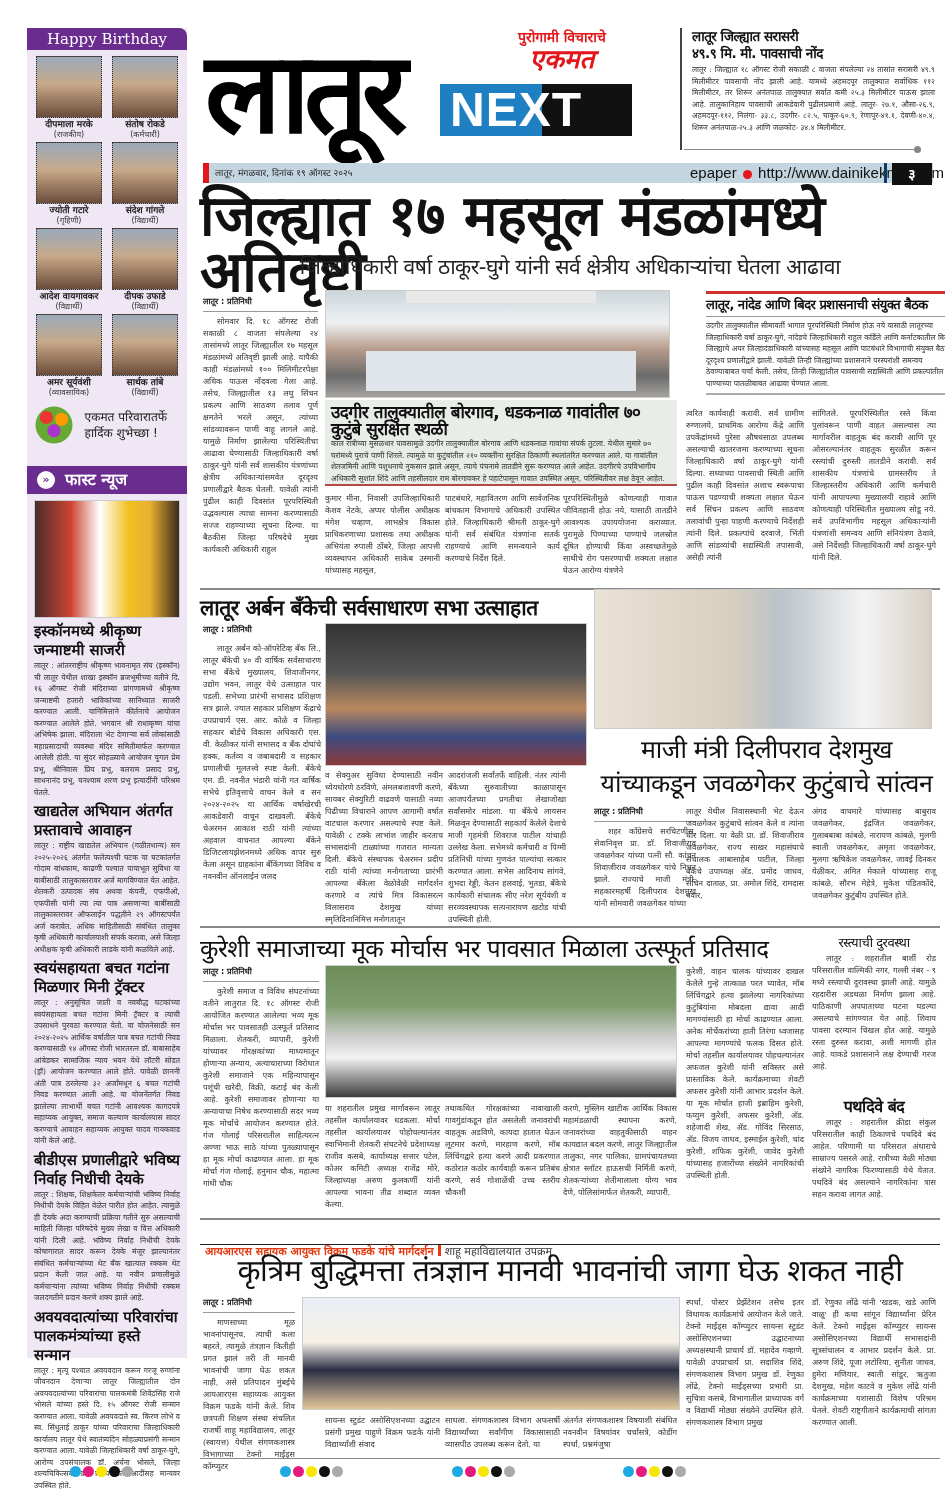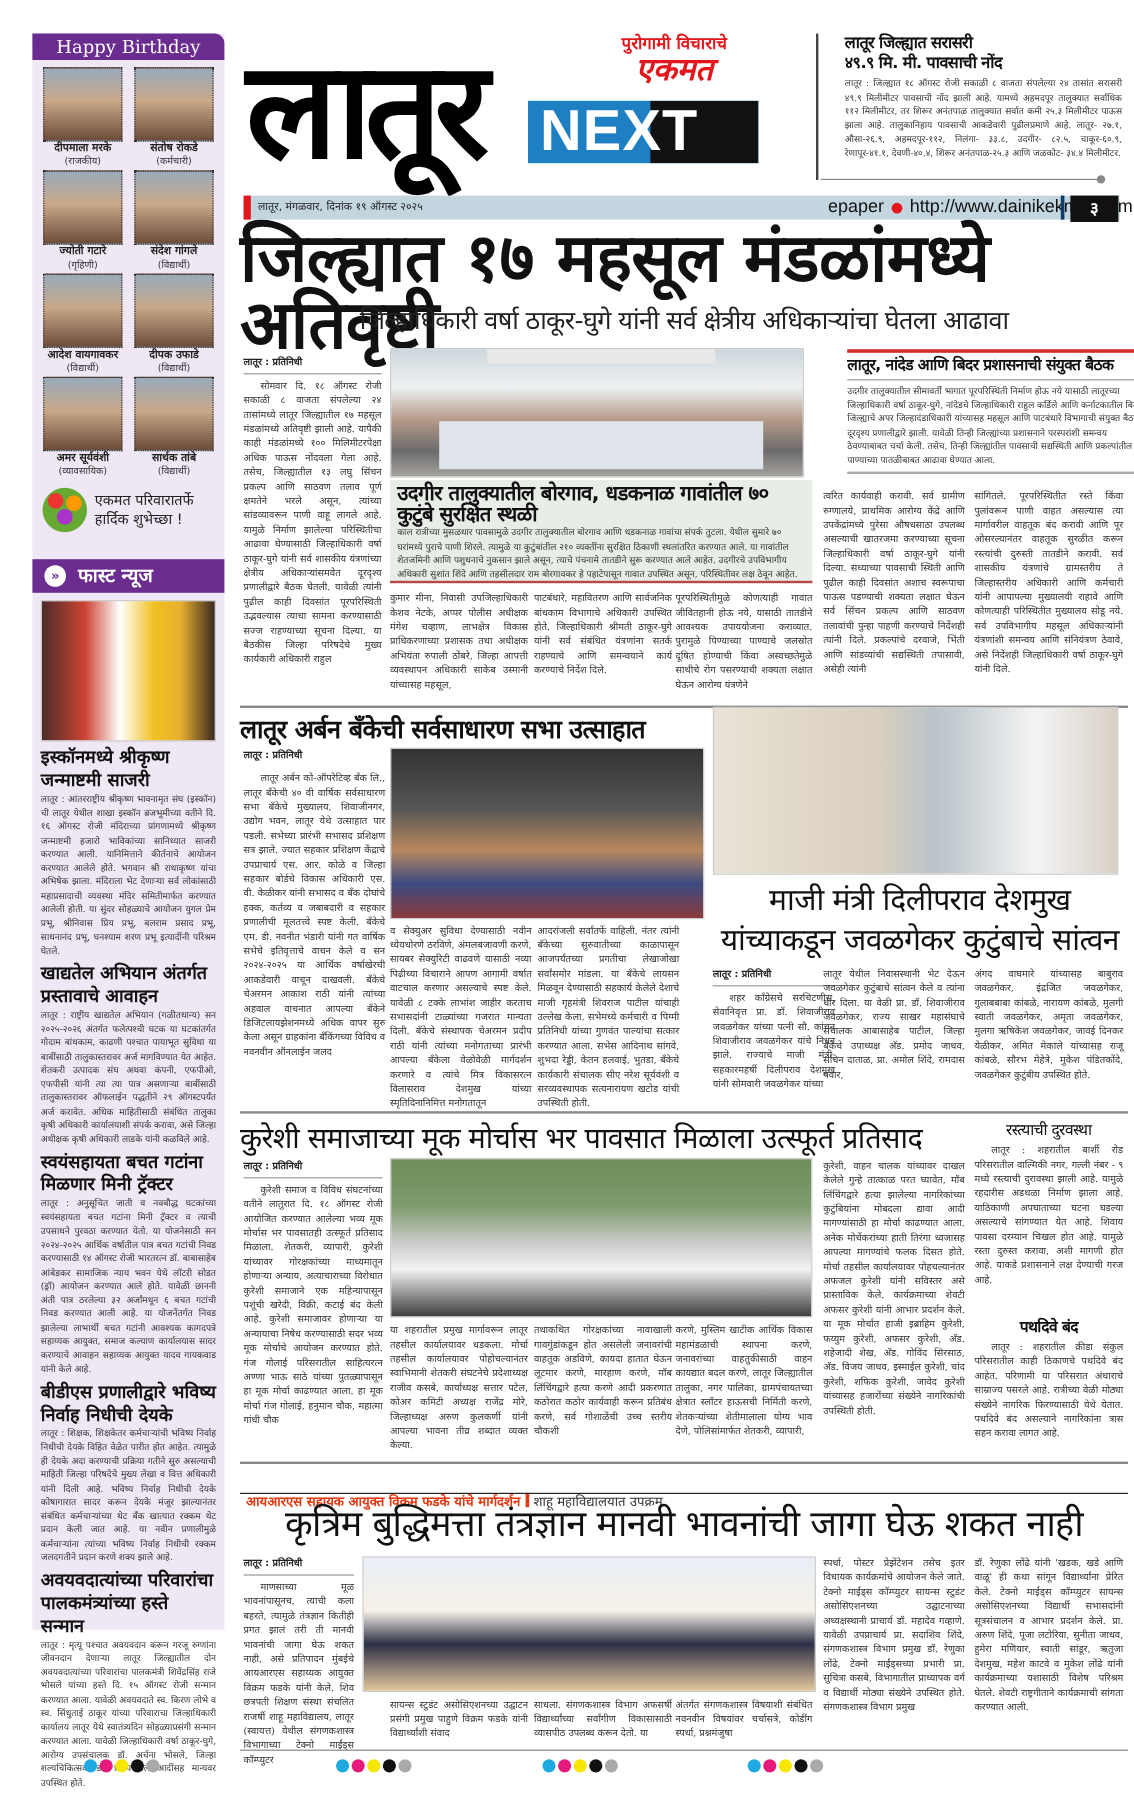--- a/index.html
+++ b/index.html
@@ -13,21 +13,21 @@
   .hl { font-family: "DejaVu Sans", sans-serif; font-weight: bold; color: #111; letter-spacing: -0.5px; }
 
   
   #sidebar { left: 27px; top: 28px; width: 160px; height: 1330px; background: #efe7f3; }
   .sb-bar { background: #6a2d8f; color: #fff; font-family: "DejaVu Serif", serif; font-size: 15px; text-align: center; height: 22px; line-height: 22px; border-top-right-radius: 8px; }
   .bday-grid { display: grid; grid-template-columns: 1fr 1fr; gap: 2px 8px; padding: 6px 8px 0 8px; }
   .bday-cell { text-align: center; }
   .bday-photo { width: 66px; height: 62px; margin: 0 auto; border: 1px dotted #333; background: linear-gradient(180deg, #9ab 0%, #c8a98a 45%, #6b4c3a 100%); }
   .bday-name { font-size: 9px; line-height: 12px; color: #222; font-weight: bold; }
   .bday-role { font-size: 8px; line-height: 10px; color: #333; }
-  .wish { display: flex; align-items: center; padding: 8px 8px 0 8px; gap: 6px; }
+  .wish { display: flex; align-items: center; padding: 8px 20px 0 8px; gap: 6px; justify-content: space-between; }
   .flower { width: 38px; height: 38px; border-radius: 50%; background: radial-gradient(circle at 30% 30%, #e33 0 6px, transparent 7px), radial-gradient(circle at 70% 35%, #f90 0 6px, transparent 7px), radial-gradient(circle at 50% 65%, #a3c 0 6px, transparent 7px), radial-gradient(circle, #6a3 0 18px, transparent 19px); }
   .wish-text { font-size: 12px; line-height: 16px; color: #222; }
   .fast { margin-top: 22px; }
   .fast-bar { background: #6a2d8f; color: #fff; font-size: 16px; font-weight: bold; height: 28px; line-height: 28px; display: flex; align-items: center; gap: 10px; padding-left: 10px; }
   .fast-icon { width: 18px; height: 18px; background: #fff; border-radius: 50%; color: #6a2d8f; font-size: 11px; line-height: 18px; text-align: center; }
   .fn-item { padding: 0 7px; }
   .fn-title { font-size: 15px; line-height: 19px; font-weight: bold; color: #111; margin-top: 4px; }
   .fn-body { font-size: 7.5px; line-height: 11.5px; color: #333; text-align: justify; }
   .fn-body::first-line { }
 
@@ -40,21 +40,21 @@
   #next-logo span { position: relative; color: #fff; font-family: "Liberation Sans", sans-serif; font-weight: bold; font-size: 48px; line-height: 52px; padding-left: 10px; letter-spacing: 1px; }
   #date-strip { left: 203px; top: 163px; width: 730px; height: 20px; background: #c3d6e0; }
   #date-strip .red { position: absolute; left: 0; top: 0; width: 6px; height: 20px; background: #e3171b; }
   #date-text { left: 215px; top: 166px; font-size: 9px; line-height: 14px; color: #222; }
   #epaper { left: 690px; top: 166px; font-family: "Liberation Sans", sans-serif; font-size: 15px; line-height: 14px; color: #111; }
   #epaper .dot { display: inline-block; width: 9px; height: 9px; border-radius: 50%; background: #e3171b; vertical-align: -1px; margin: 0 2px; }
   #page-num { left: 892px; top: 163px; width: 40px; height: 22px; background: #111; color: #fff; text-align: center; font-size: 14px; line-height: 22px; font-weight: bold; }
   #page-num-sep { left: 884px; top: 163px; width: 3px; height: 20px; background: #0e3c66; }
 
   
-  #rain-box { left: 680px; top: 28px; width: 255px; height: 122px; border-left: 2px solid #444; padding-left: 22px; }
+  #rain-box { left: 680px; top: 28px; width: 255px; height: 122px; border-left: 2px solid #444; padding-left: 10px; }
   #rain-box .hl { font-size: 13.5px; line-height: 17px; }
   #rain-box .txt { font-size: 7.5px; line-height: 11.5px; margin-top: 2px; }
   #rain-rule { left: 684px; top: 149px; width: 234px; height: 1px; background: #888; }
   #rain-dot { left: 914px; top: 146px; width: 7px; height: 7px; border-radius: 50%; background: #888; }
 
   
   #lead-head { left: 200px; top: 188px; width: 740px; text-align: left; font-size: 56px; line-height: 56px; }
   #lead-sub { left: 200px; top: 253px; width: 740px; text-align: center; font-size: 21px; line-height: 28px; font-weight: normal; color: #222; }
   #lead-col1 { left: 203px; top: 296px; width: 115px; }
   #lead-photo { left: 325px; top: 290px; width: 345px; height: 108px; }
@@ -95,21 +95,21 @@
   #qur-head { left: 200px; top: 932px; width: 600px; font-size: 24px; line-height: 34px; font-weight: normal; }
   #qur-col1 { left: 203px; top: 966px; width: 116px; }
   #qur-photo { left: 325px; top: 965px; width: 352px; height: 133px; background: linear-gradient(180deg, #6d8d5a 0%, #7e9c6d 30%, #cfcfcf 55%, #f3f3f3 70%, #3d3d3d 100%); }
   #qur-col2 { left: 325px; top: 1103px; width: 115px; }
   #qur-col3 { left: 445px; top: 1103px; width: 115px; }
   #qur-col4 { left: 563px; top: 1103px; width: 114px; }
   #qur-col5 { left: 686px; top: 966px; width: 118px; }
   #road-box { left: 812px; top: 933px; width: 124px; }
   #road-box .hl { font-size: 13px; line-height: 20px; text-align: center; font-weight: normal; }
   #street-box { left: 812px; top: 1097px; width: 124px; }
-  #street-box .hl { font-size: 13px; line-height: 20px; text-align: center; }
+  #street-box .hl { font-size: 16px; line-height: 20px; text-align: center; }
   #rule3 { left: 200px; top: 1218px; width: 740px; }
 
   
   #ai-kicker { left: 205px; top: 1223px; font-size: 11px; line-height: 18px; margin-top: 20px; }
   #ai-kicker .red { color: #e33a12; font-weight: bold; }
   #ai-kicker .sep { display: inline-block; width: 3px; height: 12px; background: #e33a12; margin: 0 4px; vertical-align: -1px; }
   #ai-kicker .gray { color: #333; }
   #ai-rule { left: 200px; top: 1244px; width: 740px; height: 1px; background: #222; }
   #ai-head { left: 200px; top: 1247px; width: 740px; text-align: center; font-size: 30px; line-height: 48px; font-weight: normal; }
   #ai-col1 { left: 203px; top: 1297px; width: 118px; }

